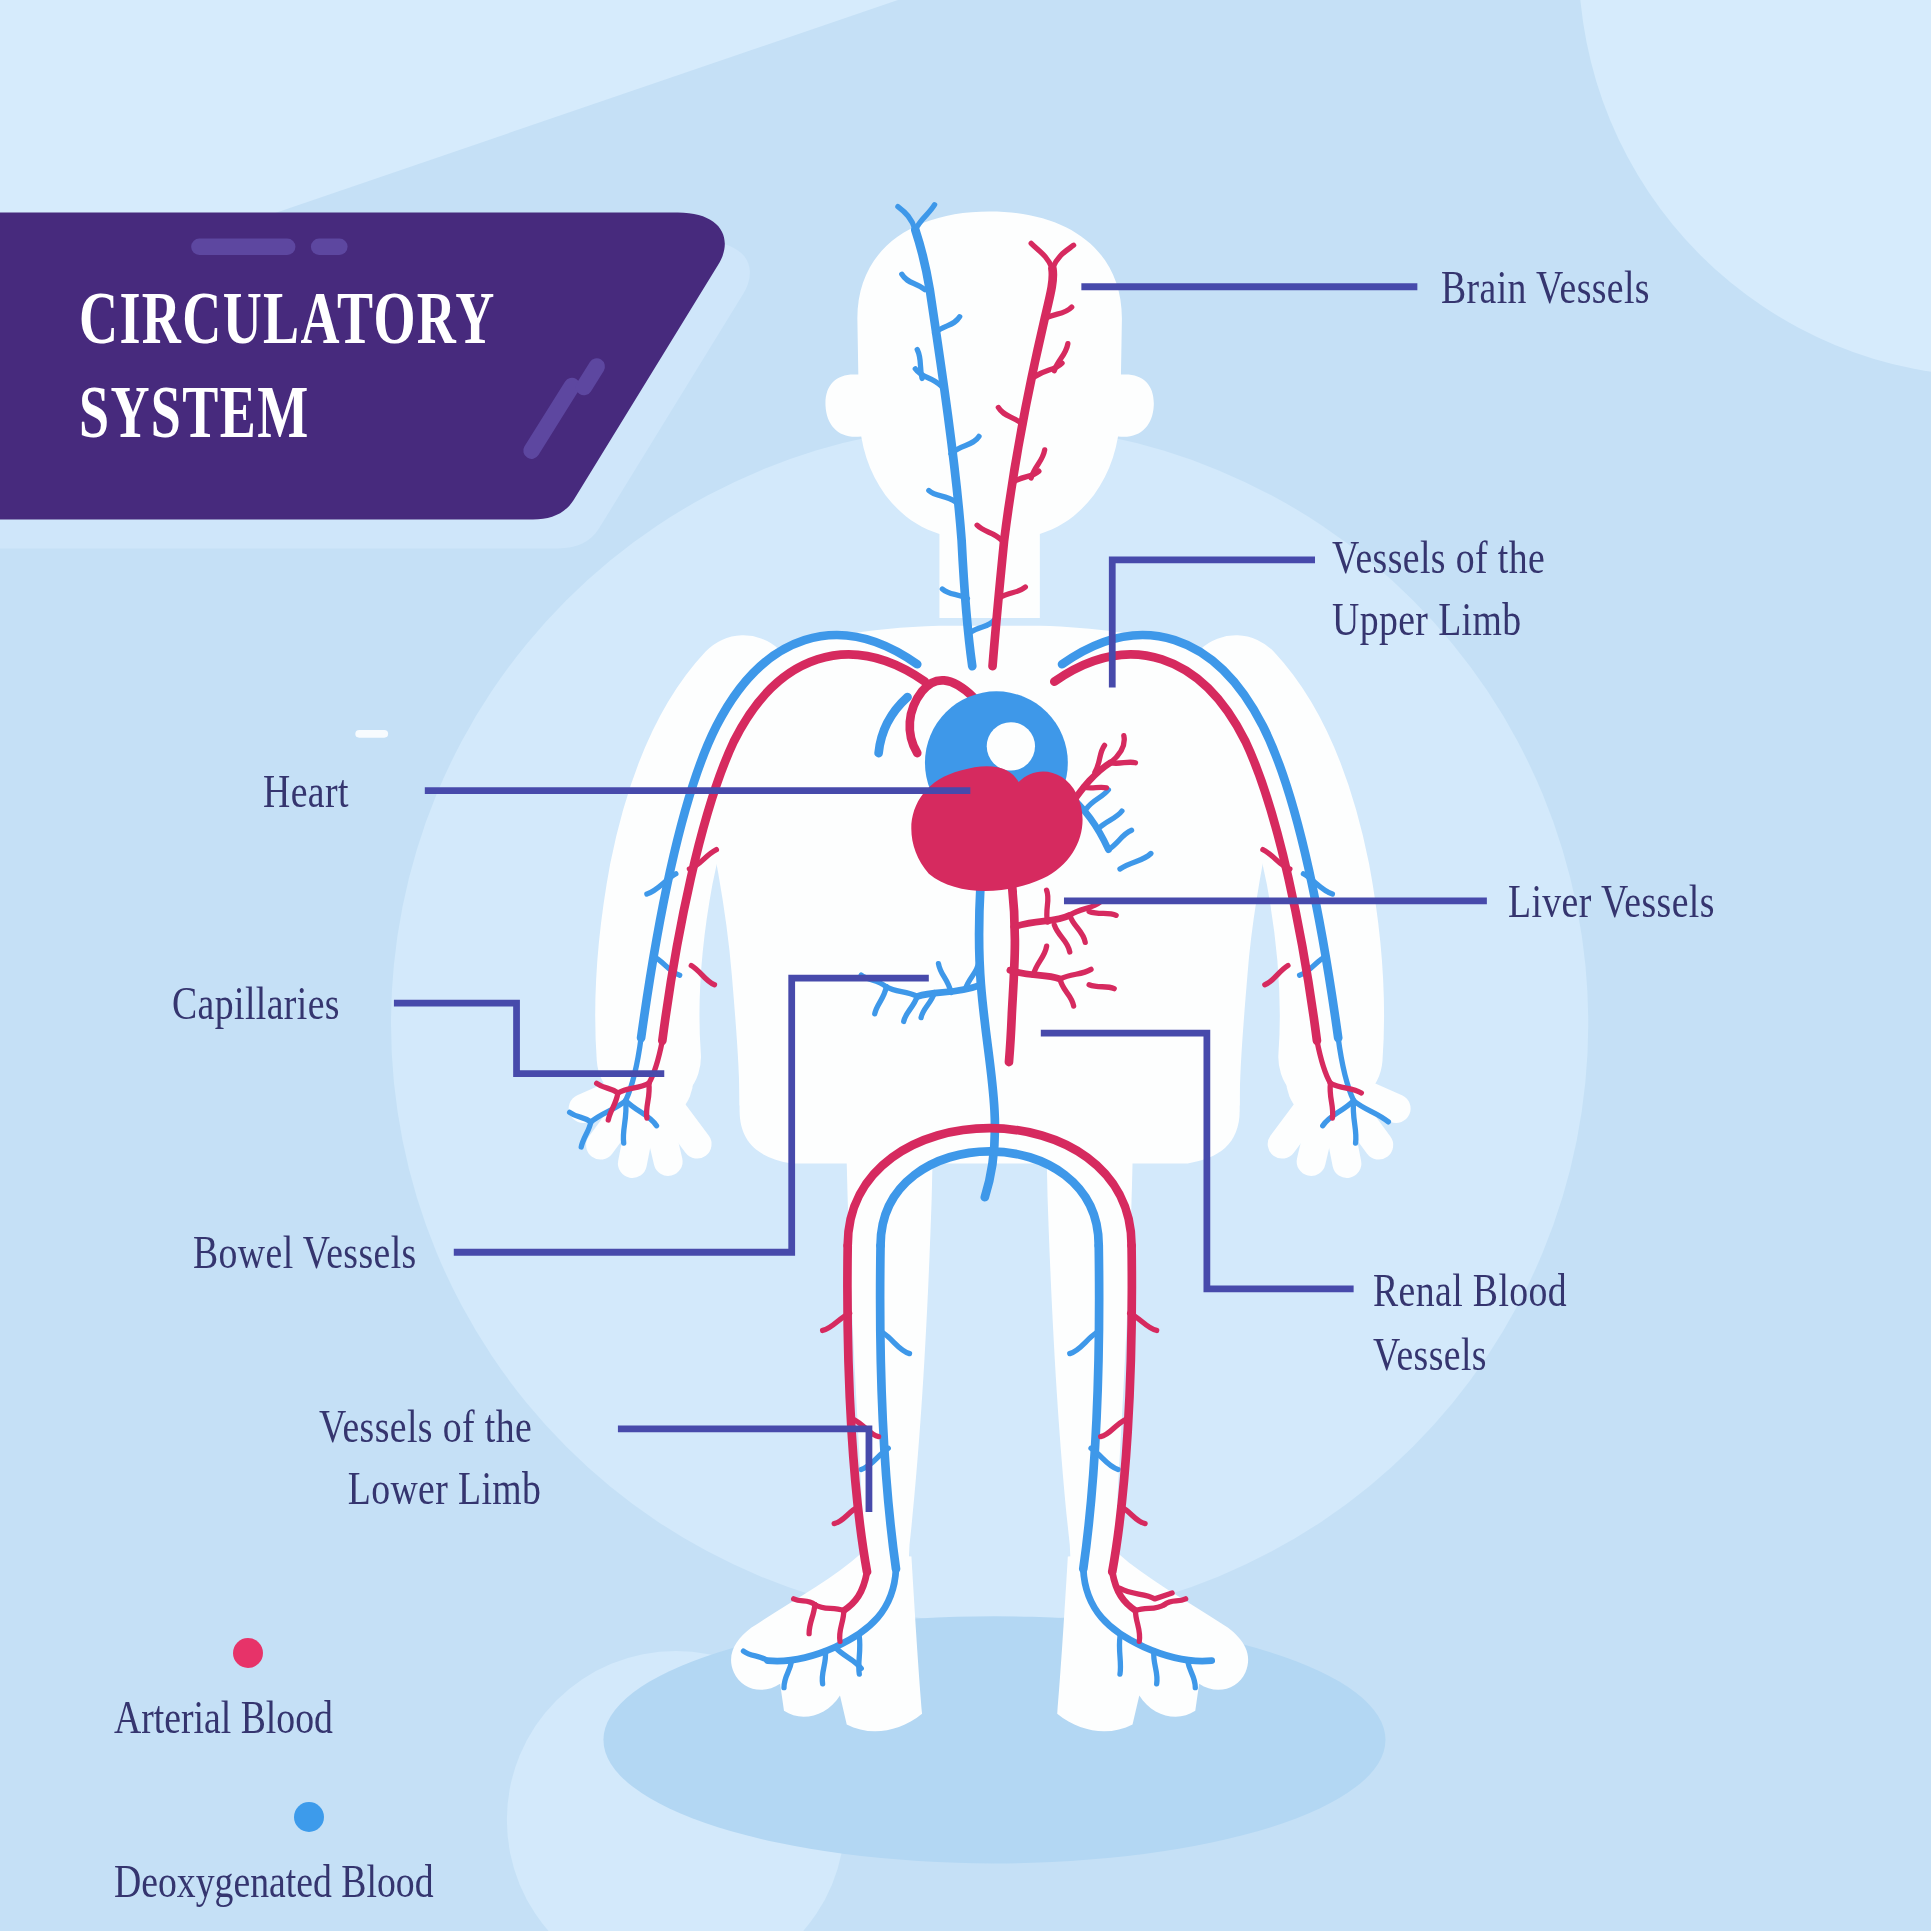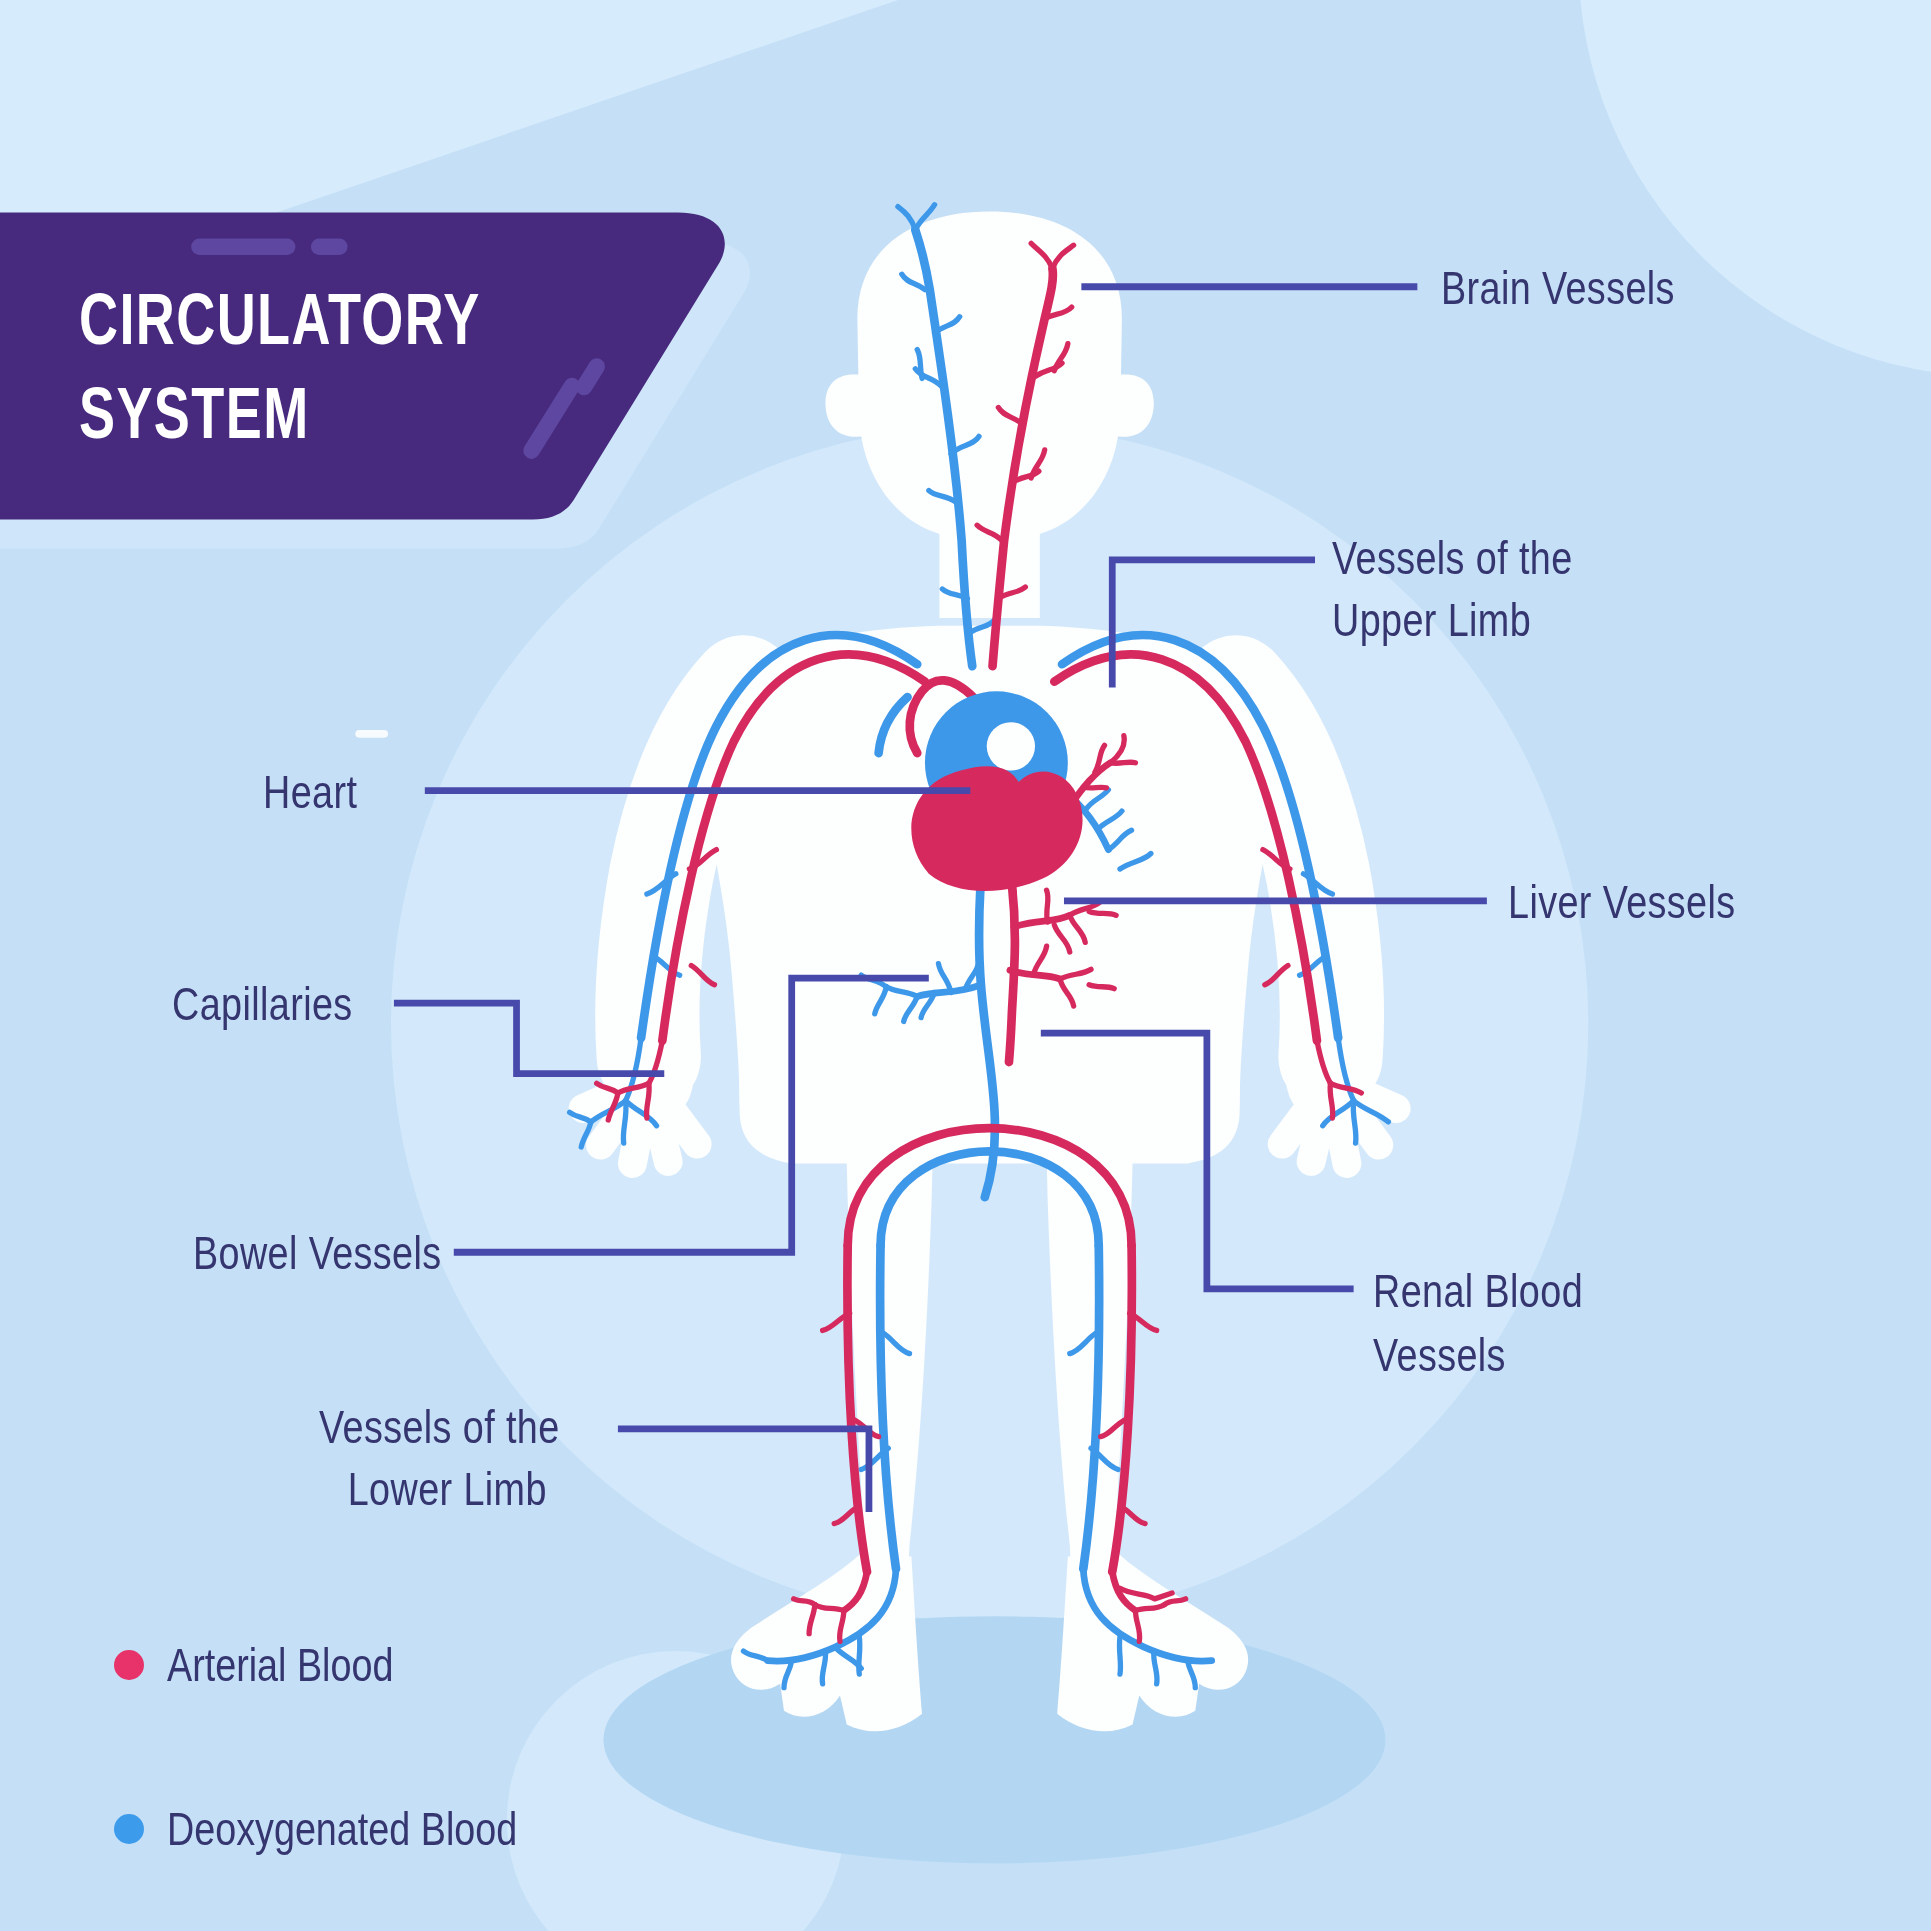--- a/index.html
+++ b/index.html
@@ -1,39 +1,39 @@
 <!DOCTYPE html>
 <html style="--bg: #c5e0f6; --bg-light: #d6ebfc; --bg-circle: #d3e9fb; --ground: #b3d7f3; --purple: #472a7d; --purple-dash: #5d47a0; --banner-shadow: #cfe6fa; --body: #fdfefe; --red: #d62a5f; --blue: #3e98e9; --leader: #474aab; --ink: #35356f;"><head>
 <meta charset="utf-8">
 <style>
   html,body{margin:0;padding:0;}
   #stage{
     position:relative;width:1931px;height:1931px;overflow:hidden;
     background:var(--bg,#c5e0f6);
-    font-family:Liberation Sans, sans-serif;
+    font-family:Liberation Serif, serif;
   }
   #stage svg{position:absolute;left:0;top:0;}
   .v-blue{stroke:var(--blue);fill:none;stroke-linecap:round;stroke-linejoin:round;}
   .v-red{stroke:var(--red);fill:none;stroke-linecap:round;stroke-linejoin:round;}
   .w9{stroke-width:9;} .w7{stroke-width:7;} .w5{stroke-width:5.5;}
   .fill-red{fill:var(--red);stroke:none;}
   .fill-blue{fill:var(--blue);stroke:none;}
   .leader{stroke:var(--leader);stroke-width:7;fill:none;}
   .label{
     position:absolute;color:var(--ink);font-size:46px;line-height:56px;
     transform:scaleX(0.82);transform-origin:left top;white-space:nowrap;
     letter-spacing:0.5px;
   }
   .label.two{line-height:62px;}
   .title{
     position:absolute;left:79px;top:272px;color:#fff;font-weight:bold;
     font-size:73px;line-height:94px;letter-spacing:1.9px;
     transform:scaleX(0.74);transform-origin:left top;white-space:nowrap;
   }
-  .legend-row{position:absolute;display:flex;align-items:center;gap:23px;}
+  .legend-row{position:absolute;display:flex;align-items:center;gap:23px;flex-direction:column;}
   .legend-dot{width:30px;height:30px;border-radius:50%;}
   .legend-text{color:var(--ink);font-size:46px;transform:scaleX(0.82);transform-origin:left center;white-space:nowrap;}
 </style>
 </head>
 <body>
 
 <div id="stage">
 
 <svg width="1931" height="1931" viewBox="0 0 2000 2000">
 

